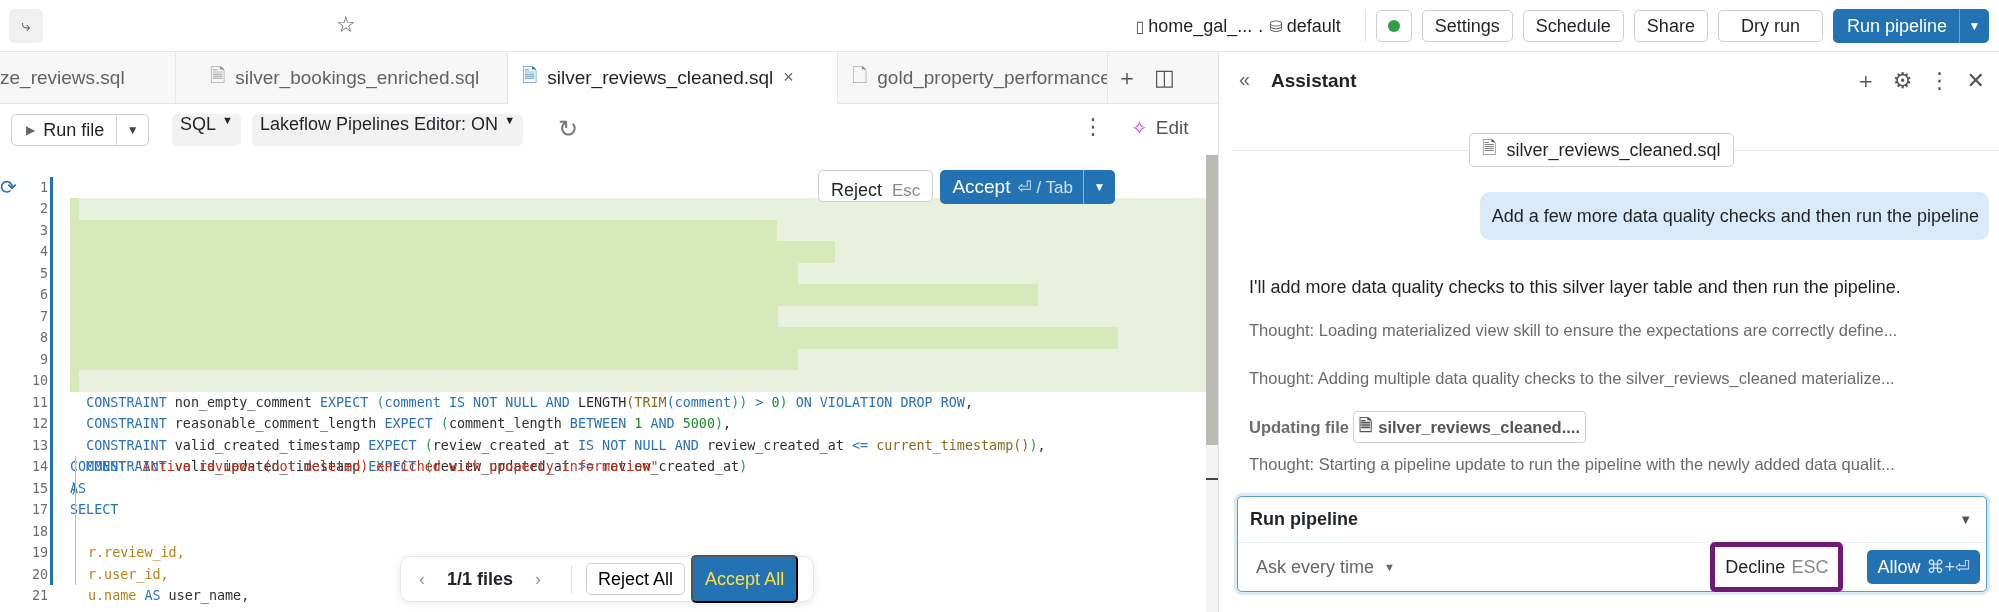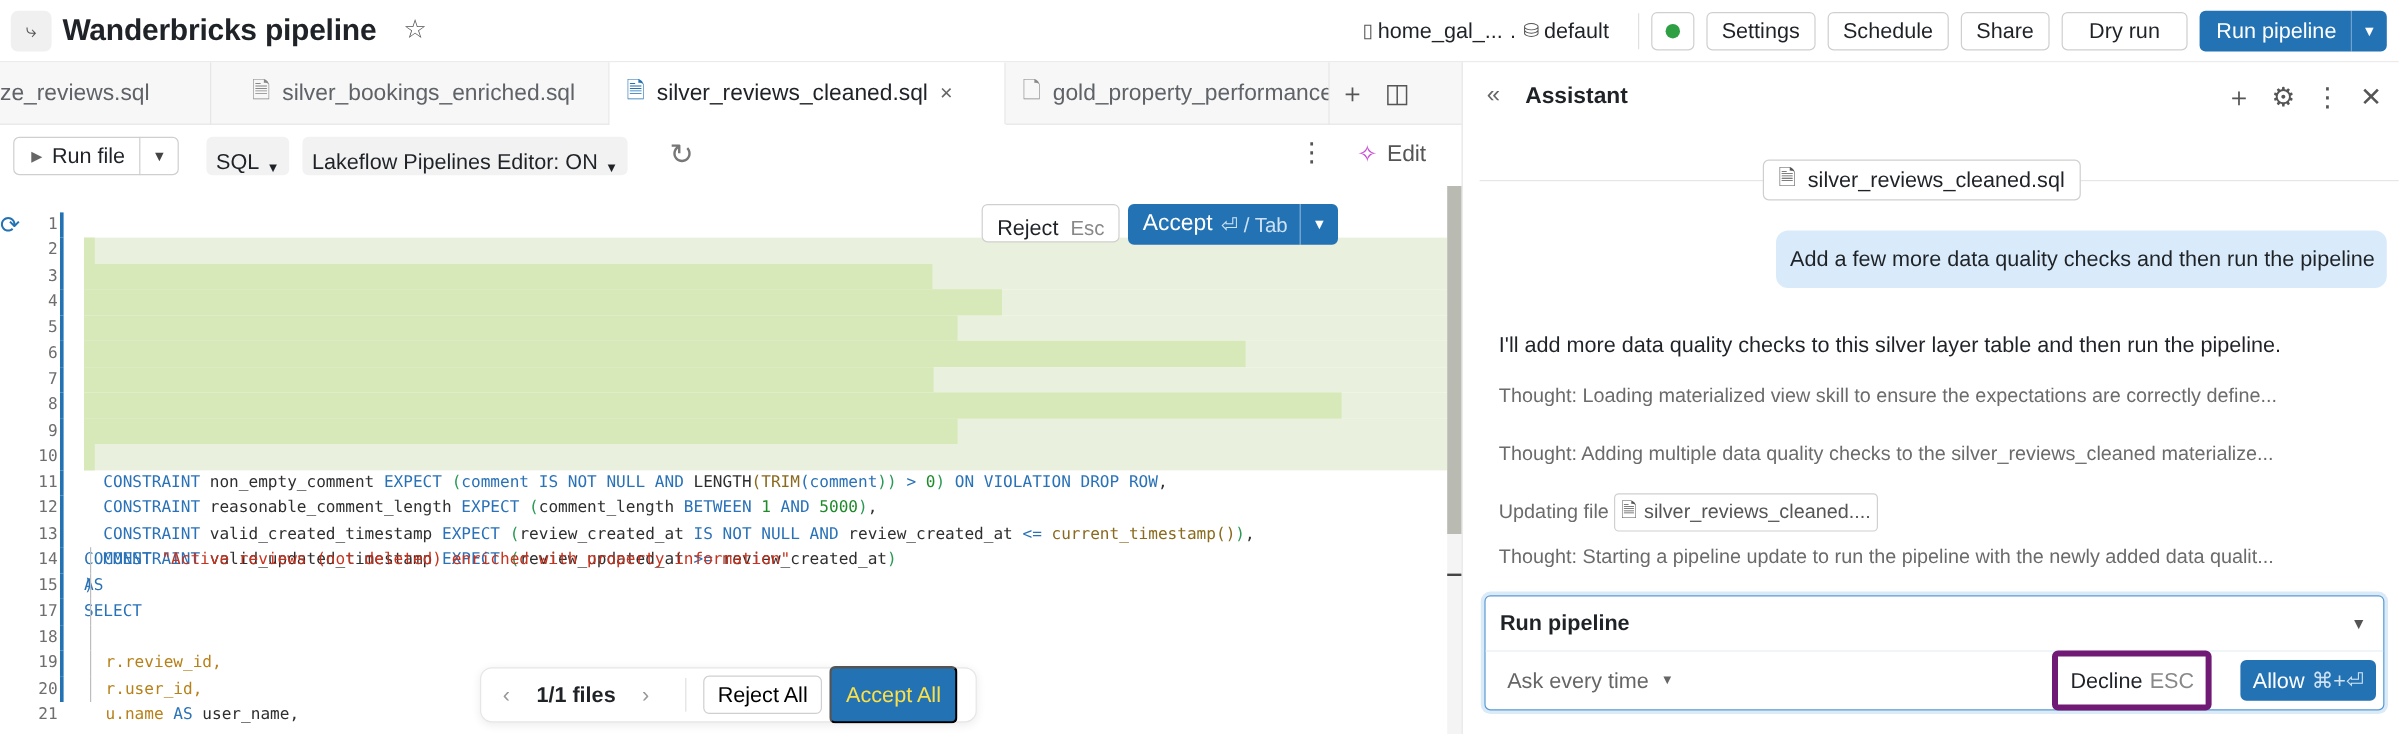--- a/index.html
+++ b/index.html
@@ -34,21 +34,21 @@
   .tab-active { width: 330px; padding-left: 14px; }
   .tab-gold { width: 270px; padding-left: 14px; }
   .tab-tools { display: flex; align-items: center; gap: 16px; padding-left: 8px; font-size: 22px; color: #555; }
 
   
   .etool { position: absolute; left: 0; top: 105px; width: 1218px; height: 50px; display: flex; align-items: center; }
   .runfile { position: absolute; left: 11px; top: 9px; height: 32px; border: 1px solid #cfcfcf; border-radius: 5px; display: flex; align-items: center; font-size: 18px; background: #fff; }
   .runfile .lbl { padding: 0 12px 0 14px; display: flex; align-items: center; gap: 8px; }
   .runfile .play { font-size: 12px; color: #666; }
   .runfile .car { width: 32px; border-left: 1px solid #cfcfcf; height: 32px; display: flex; align-items: center; justify-content: center; font-size: 12px; color: #444; }
-  .pill { position: absolute; top: 9px; height: 32px; background: #f2f2f2; border-radius: 5px; font-size: 18px; display: flex; align-items: flex-end; padding: 0 8px; color: #1f2328; gap: 6px; }
+  .pill { position: absolute; top: 9px; height: 32px; background: #f2f2f2; border-radius: 5px; font-size: 18px; display: flex; align-items: flex-start; padding: 0 8px; color: #1f2328; gap: 6px; }
   .pill .car { font-size: 11px; }
   .pill-sql { left: 172px; }
   .pill-lake { left: 252px; }
   .refresh { position: absolute; left: 558px; top: 10px; font-size: 24px; color: #777; }
   .kebab { position: absolute; left: 1082px; top: 9px; font-size: 22px; color: #555; }
   .edit-btn { position: absolute; left: 1131px; top: 11px; font-size: 19px; color: #555; display: flex; align-items: center; gap: 8px; }
   .edit-btn .spark { color: #c84cd6; font-size: 20px; }
 
   
   .code { position: absolute; left: 0; top: 155px; width: 1206px; height: 457px; font-family: "DejaVu Sans Mono", monospace; font-size: 13.4px; overflow: hidden; }
@@ -101,21 +101,21 @@
   .asst-title { position: absolute; left: 52px; top: 18px; font-size: 19px; font-weight: bold; }
   .asst-tools { position: absolute; right: 14px; top: 14px; display: flex; gap: 16px; font-size: 22px; color: #555; align-items: center; }
   .ctx-line { position: absolute; left: 14px; top: 98px; width: 766px; height: 1px; background: #e6e6e6; }
   .ctx-chip { position: absolute; left: 250px; top: 81px; height: 34px; border: 1px solid #cfcfcf; border-radius: 5px; background: #fff; display: flex; align-items: center; padding: 0 12px; font-size: 18px; gap: 10px; }
   .ctx-chip .fico { color: #555; }
   .user-msg { position: absolute; right: 10px; top: 140px; height: 48px; background: #d9ebfa; border-radius: 10px; padding: 0 10px 0 12px; display: flex; align-items: center; font-size: 18px; color: #1f2328; }
   .asst-msg { position: absolute; left: 30px; top: 225px; font-size: 18px; color: #1f2328; }
   .thought { position: absolute; left: 30px; font-size: 16.5px; color: #6b6b6b; white-space: nowrap; }
   .t1 { top: 269px; }
   .t2 { top: 317px; }
-  .t3 { top: 359px; display: flex; align-items: center; gap: 4px; }
+  .t3 { top: 359px; display: flex; align-items: center; gap: 4px; font-weight: bold; }
   .t4 { top: 403px; }
   .file-chip { border: 1px solid #d0d0d0; border-radius: 4px; padding: 1px 5px; color: #555; display: inline-flex; align-items: center; gap: 6px; }
 
   
   .tool-card { position: absolute; left: 18px; top: 444px; width: 750px; height: 96px; border: 1.5px solid #5a9ad4; border-radius: 5px; box-shadow: 0 0 0 3px #dbeaf7; background: #fff; }
   .tool-head { height: 46px; display: flex; align-items: center; justify-content: space-between; padding: 0 14px 0 12px; border-bottom: 1px solid #e6eef6; }
   .tool-title { font-size: 18px; font-weight: bold; }
   .tool-car { color: #555; font-size: 13px; }
   .tool-foot { height: 48px; display: flex; align-items: center; padding: 0 6px 0 18px; }
   .ask { font-size: 18px; color: #666; display: flex; align-items: center; gap: 10px; }
@@ -124,21 +124,20 @@
   .decline { height: 50px; border: 5px solid #701a75; border-radius: 5px; background: #fff; font-size: 18px; padding: 0 10px; display: flex; align-items: center; gap: 6px; margin-right: 24px; }
   .decline .k { color: #888; }
   .allow { height: 34px; background: #2272b4; color: #fff; border-radius: 5px; font-size: 18px; padding: 0 10px; display: flex; align-items: center; gap: 6px; }
   .allow .k { color: #cfe2f3; }
 </style>
 </head>
 <body>
 
 <div class="topbar">
   <div class="app-icon">⤷</div>
-  <div class="title">Wanderbricks pipeline</div>
   <div class="star">☆</div>
 
   <div class="hdr-right">
     <div class="catalog">
       <span class="ico">▯</span>
       <span>home_gal_...</span>
       <span style="margin:0 2px;">.</span>
       <span class="ico">⛁</span>
       <span>default</span>
     </div>

